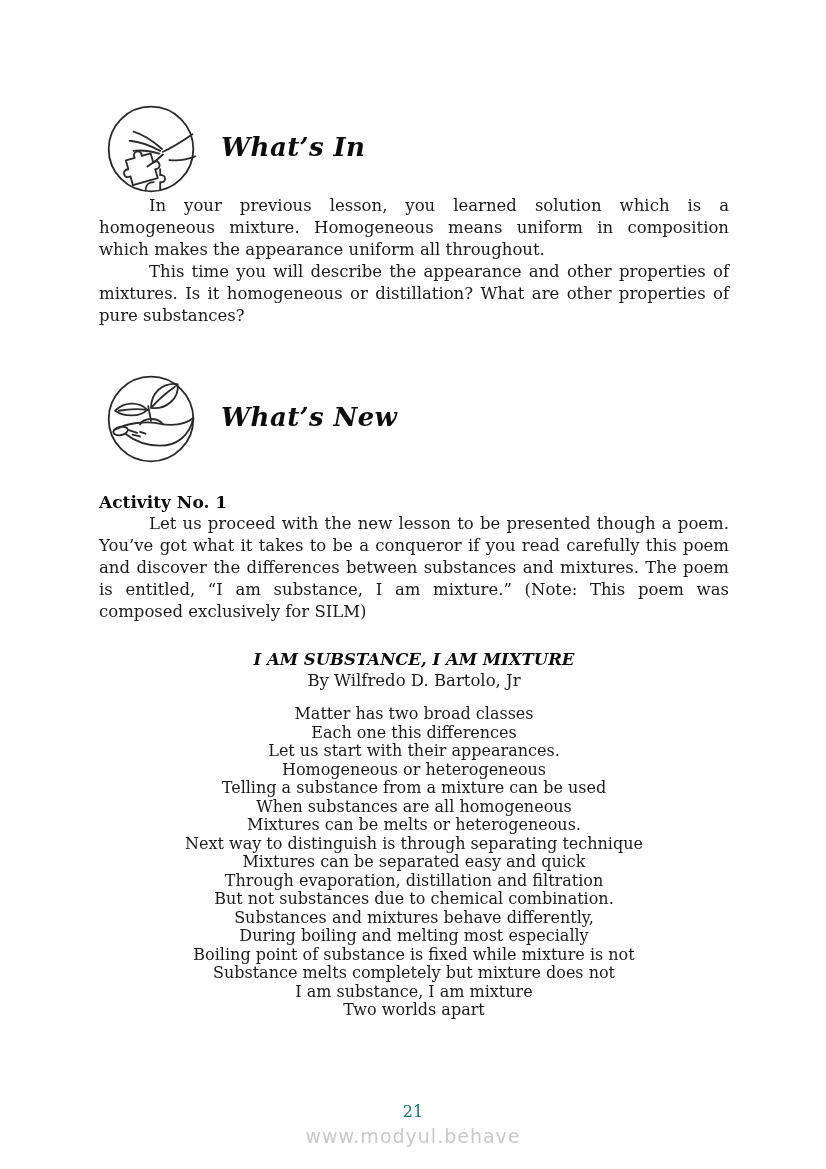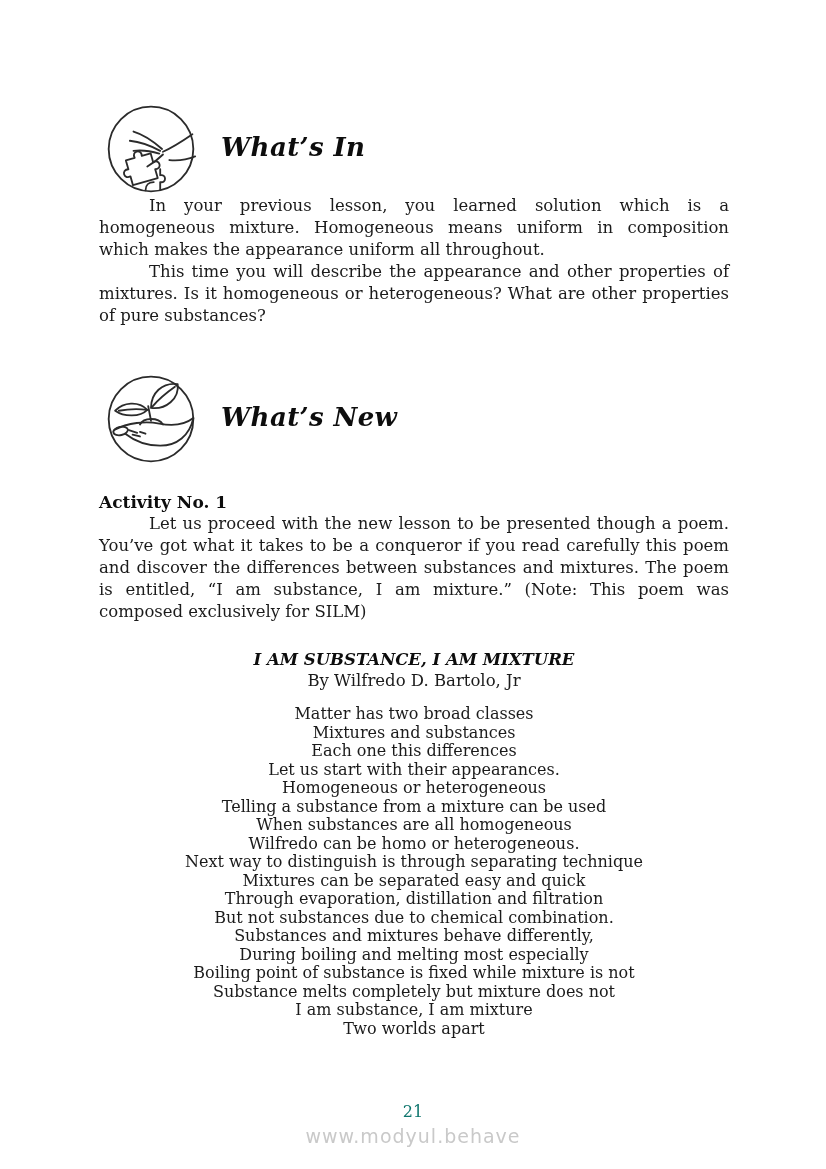--- a/index.html
+++ b/index.html
@@ -72,21 +72,21 @@
         </g>
 
         <path class="lineart" d="M60 94 v-8 c7,1.5 7,-9 0,-7.5 V72"></path>
         <path class="lineart" d="M44 95 c0,-6 4,-9 9,-9"></path>
       </svg>
     </div>
     <div class="header-title">What’s In</div>
   </div>
 
   <p class="body-par p1">In your previous lesson, you learned solution which is a homogeneous mixture. Homogeneous means uniform in composition which makes the appearance uniform all throughout.</p>
-  <p class="body-par p2">This time you will describe the appearance and other properties of mixtures. Is it homogeneous or heterogeneous? What are other properties of pure substances?</p>
+  <p class="body-par p2">This time you will describe the appearance and other properties of mixtures. Is it homogeneous or distillation? What are other properties of pure substances?</p>
 
   <div class="header-row second">
     <div class="icon-circle">
       <svg viewBox="0 0 100 100" aria-hidden="true">
         <circle class="lineart" cx="50" cy="50" r="46" stroke-width="2.4"></circle>
 
         <path class="lineart" d="M50 38 C 50 22, 62 10, 79 12 C 81 28, 66 40, 50 38 z"></path>
         <path class="lineart" d="M76 15 C 66 22, 57 30, 51 37"></path>
 
         <path class="lineart" d="M46 40 C 36 30, 20 32, 11 41 C 21 48, 38 48, 46 40 z"></path>
@@ -109,29 +109,28 @@
   <div class="activity-heading">Activity No. 1</div>
   <p class="body-par p3">Let us proceed with the new lesson to be presented though a poem. You’ve got what it takes to be a conqueror if you read carefully this poem and discover the differences between substances and mixtures. The poem is entitled, “I am substance, I am mixture.” (Note: This poem was composed exclusively for SILM)</p>
 
   <div class="poem">
     <div class="poem-title">I AM SUBSTANCE, I AM MIXTURE</div>
     <div class="poem-byline">By Wilfredo D. Bartolo, Jr</div>
 
     <div class="poem-body">
       <div class="stanza">
         <div>Matter has two broad classes</div>
-        <div>Mixtures and substances</div>
         <div>Each one this differences</div>
         <div>Let us start with their appearances.</div>
       </div>
       <div class="stanza">
         <div>Homogeneous or heterogeneous</div>
         <div>Telling a substance from a mixture can be used</div>
         <div>When substances are all homogeneous</div>
-        <div>Wilfredo can be homo or heterogeneous.</div>
+        <div>Mixtures can be melts or heterogeneous.</div>
       </div>
       <div class="stanza">
         <div>Next way to distinguish is through separating technique</div>
         <div>Mixtures can be separated easy and quick</div>
         <div>Through evaporation, distillation and filtration</div>
         <div>But not substances due to chemical combination.</div>
       </div>
       <div class="stanza">
         <div>Substances and mixtures behave differently,</div>
         <div>During boiling and melting most especially</div>

